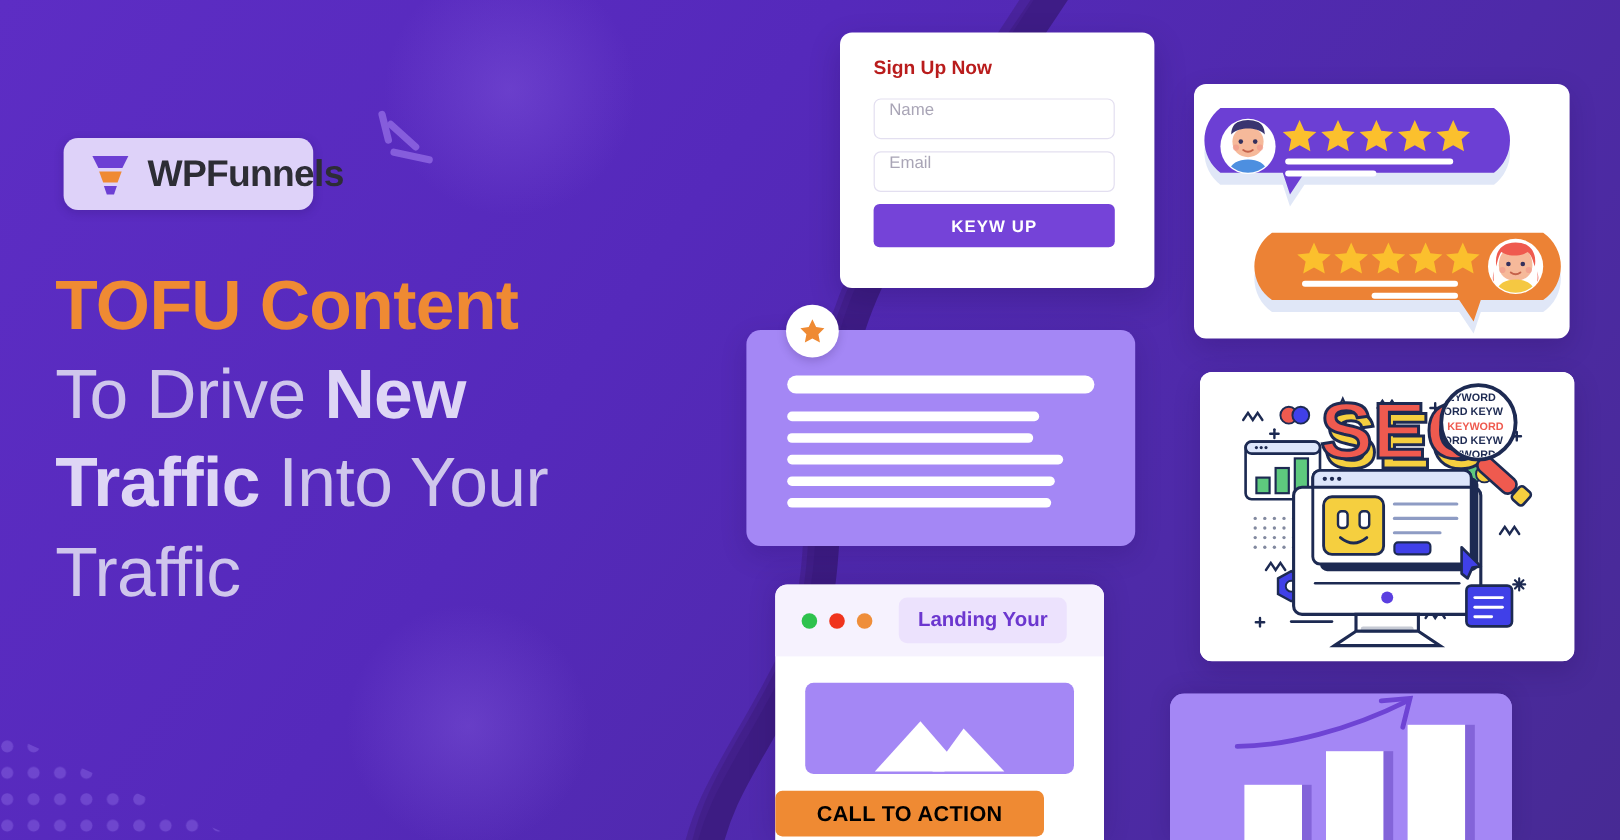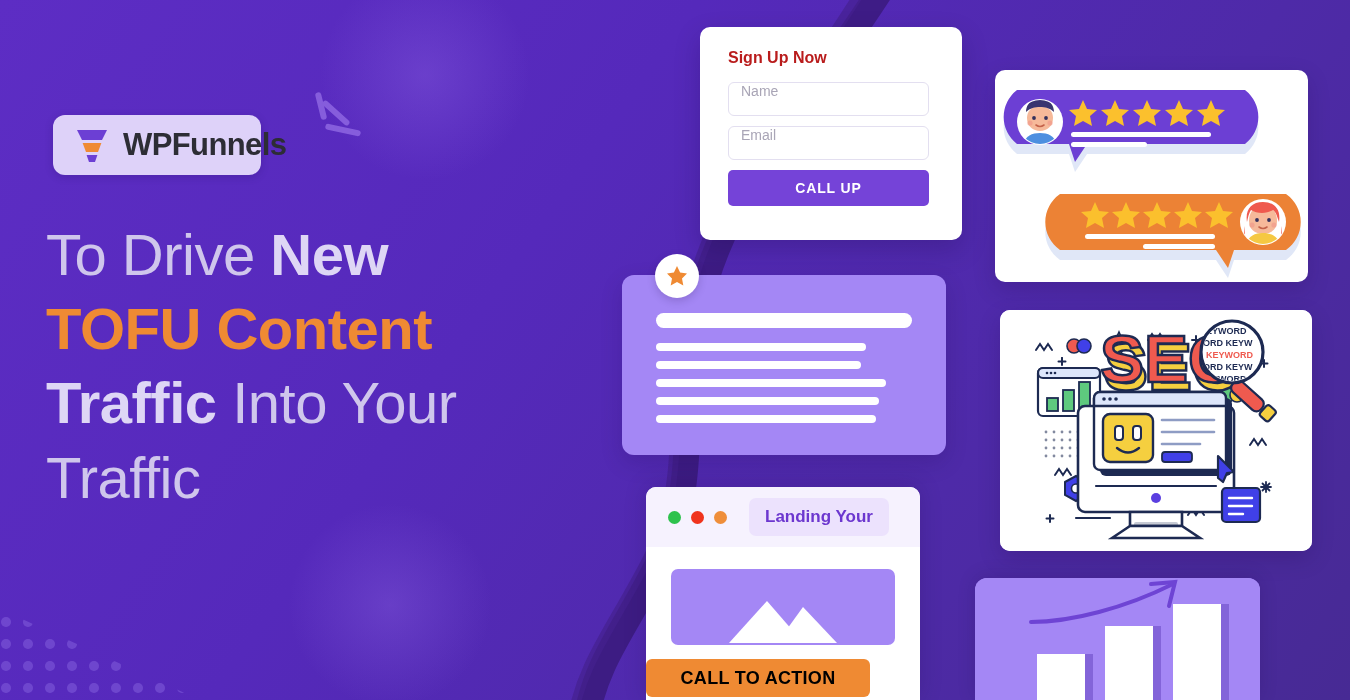--- a/index.html
+++ b/index.html
@@ -180,35 +180,35 @@
   <div class="logo-pill">
     <svg class="funnel" viewBox="0 0 34 36">
       <path d="M2,3 H32 L27,13 H7 Z" fill="#6c3fd4"></path>
       <path d="M7.6,16 H26.4 L23,25 H11 Z" fill="#ef8a33"></path>
       <path d="M11.6,28 H22.4 L20,35 H14 Z" fill="#6c3fd4"></path>
     </svg>
     <span class="logo-text">WPFunnels</span>
   </div>
 
   <div class="headline">
+    <div><span class="hl-accent">TOFU Content</span></div>
     <div><span class="hl-light">To Drive </span><span>New</span></div>
-    <div><span class="hl-accent">TOFU Content</span></div>
     <div><span>Traffic</span><span class="hl-light"> Into Your</span></div>
     <div><span class="hl-light">Traffic</span></div>
   </div>
 
   <div class="signup-card">
     <div class="signup-title">Sign Up Now</div>
     <div class="field">
       <span>Name</span>
     </div>
     <div class="field">
       <span>Email</span>
     </div>
-    <button class="signup-btn">CALL UP</button>
+    <button class="signup-btn">KEYW UP</button>
   </div>
 
   <div class="content-card">
     <div class="line big"></div>
     <div class="line sm" style="width:82%"></div>
     <div class="line sm" style="width:80%"></div>
     <div class="line sm" style="width:90%"></div>
     <div class="line sm" style="width:87%"></div>
     <div class="line sm" style="width:86%"></div>
   </div>

